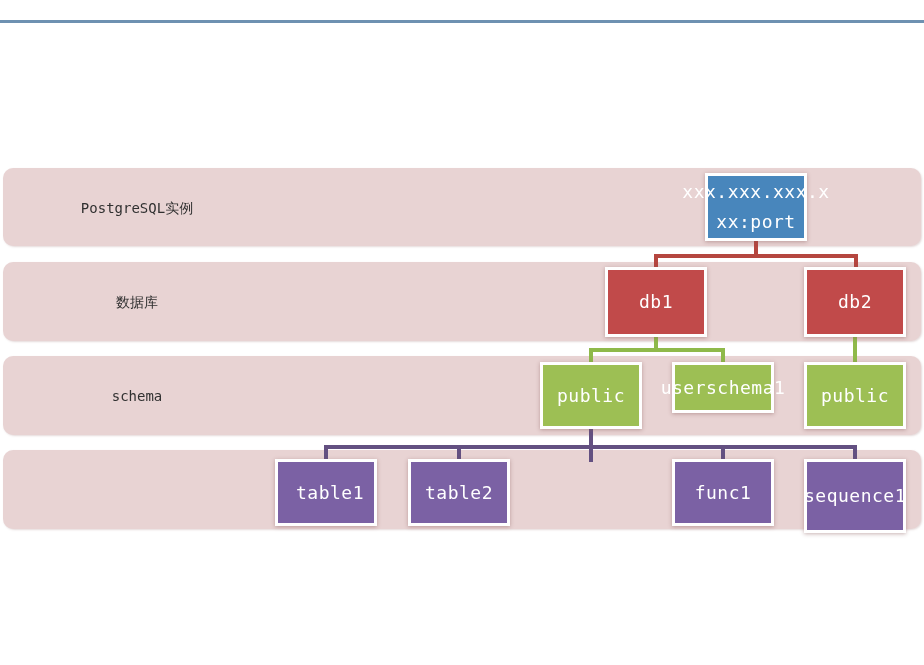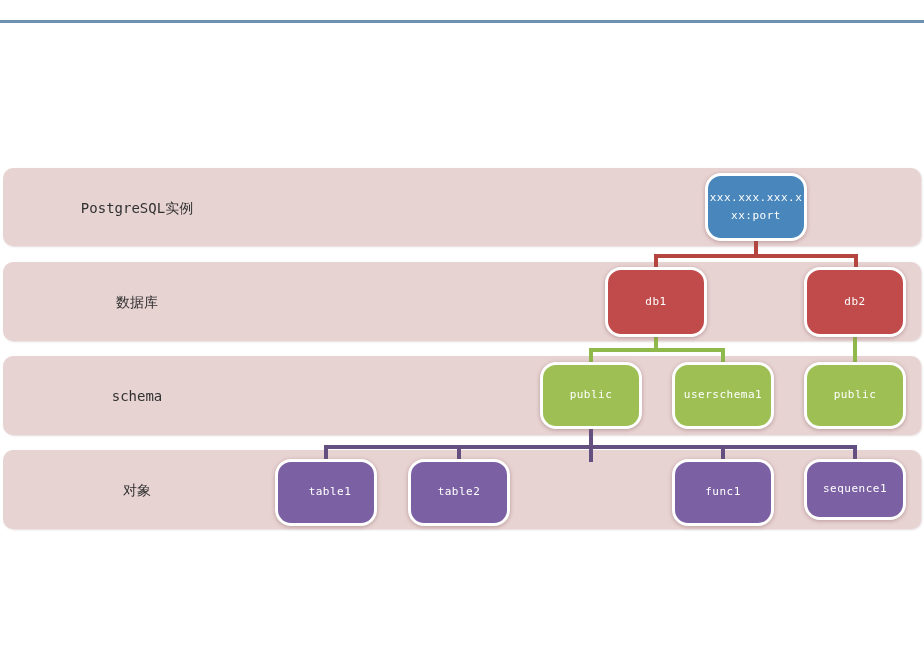--- a/index.html
+++ b/index.html
@@ -47,24 +47,24 @@
   }
   svg#connector-layer path { fill: none; stroke-width: 4px; }
   path.conn-db     { stroke: var(--connector-db); }
   path.conn-schema { stroke: var(--connector-schema); }
   path.conn-object { stroke: var(--connector-object); }
 
   .node {
     position: absolute;
     box-sizing: border-box;
     border: 3px solid #ffffff;
-    border-radius: 16px;
+    border-radius: 0;
     box-shadow: 0 1px 4px rgba(130,85,85,0.45);
     color: var(--node-text);
-    font-size: 11px;
+    font-size: 18px;
     font-family: "DejaVu Sans Mono", "Liberation Sans", sans-serif;
     display: flex;
     align-items: center;
     justify-content: center;
     text-align: center;
     line-height: 1.65;
     white-space: pre-line;
     letter-spacing: 0.5px;
   }
   .node-instance { background: var(--node-instance); }
@@ -81,37 +81,36 @@
   <div id="win-border-bottom" class="win-border"></div>
 
   <div class="band" style="top:150px; height:78px;"></div>
   <div class="band" style="top:244px; height:79px;"></div>
   <div class="band" style="top:338px; height:79px;"></div>
   <div class="band" style="top:432px; height:79px;"></div>
 
   <div class="band-label" style="top:182px;">PostgreSQL实例</div>
   <div class="band-label" style="top:276px;">数据库</div>
   <div class="band-label" style="top:370px;">schema</div>
-  <div class="band-label" style="top:464px;">对象</div>
 
   <svg id="connector-layer" width="924" height="665" viewBox="0 0 924 665">
     <path class="conn-db" d="M756 220 V238 M654 238 H858 M656 238 V250 M856 238 V250"></path>
     <path class="conn-schema" d="M656 315 V332 M589 332 H725 M591 332 V346 M723 332 V346"></path>
     <path class="conn-schema" d="M855 315 V346"></path>
     <path class="conn-object" d="M591 410 V444 M324 429 H857 M326 429 V444 M459 429 V444 M723 429 V444 M855 429 V444"></path>
   </svg>
 
   <div class="node node-instance" style="left:705px; top:155px; width:102px; height:68px;">xxx.xxx.xxx.x
 xx:port</div>
 
   <div class="node node-db" style="left:605px; top:249px; width:102px; height:70px;">db1</div>
   <div class="node node-db" style="left:804px; top:249px; width:102px; height:70px;">db2</div>
 
   <div class="node node-schema" style="left:540px; top:344px; width:102px; height:67px;">public</div>
-  <div class="node node-schema" style="left:672px; top:344px; width:102px; height:67px;">userschema1</div>
+  <div class="node node-schema" style="left:672px; top:344px; width:102px; height:51px;">userschema1</div>
   <div class="node node-schema" style="left:804px; top:344px; width:102px; height:67px;">public</div>
 
   <div class="node node-object" style="left:275px; top:441px; width:102px; height:67px;padding-left:8px;">table1</div>
   <div class="node node-object" style="left:408px; top:441px; width:102px; height:67px;">table2</div>
   <div class="node node-object" style="left:672px; top:441px; width:102px; height:67px;">func1</div>
-  <div class="node node-object" style="left:804px; top:441px; width:102px; height:61px;">sequence1</div>
+  <div class="node node-object" style="left:804px; top:441px; width:102px; height:74px;">sequence1</div>
 
 </div>
 
 </body></html>

